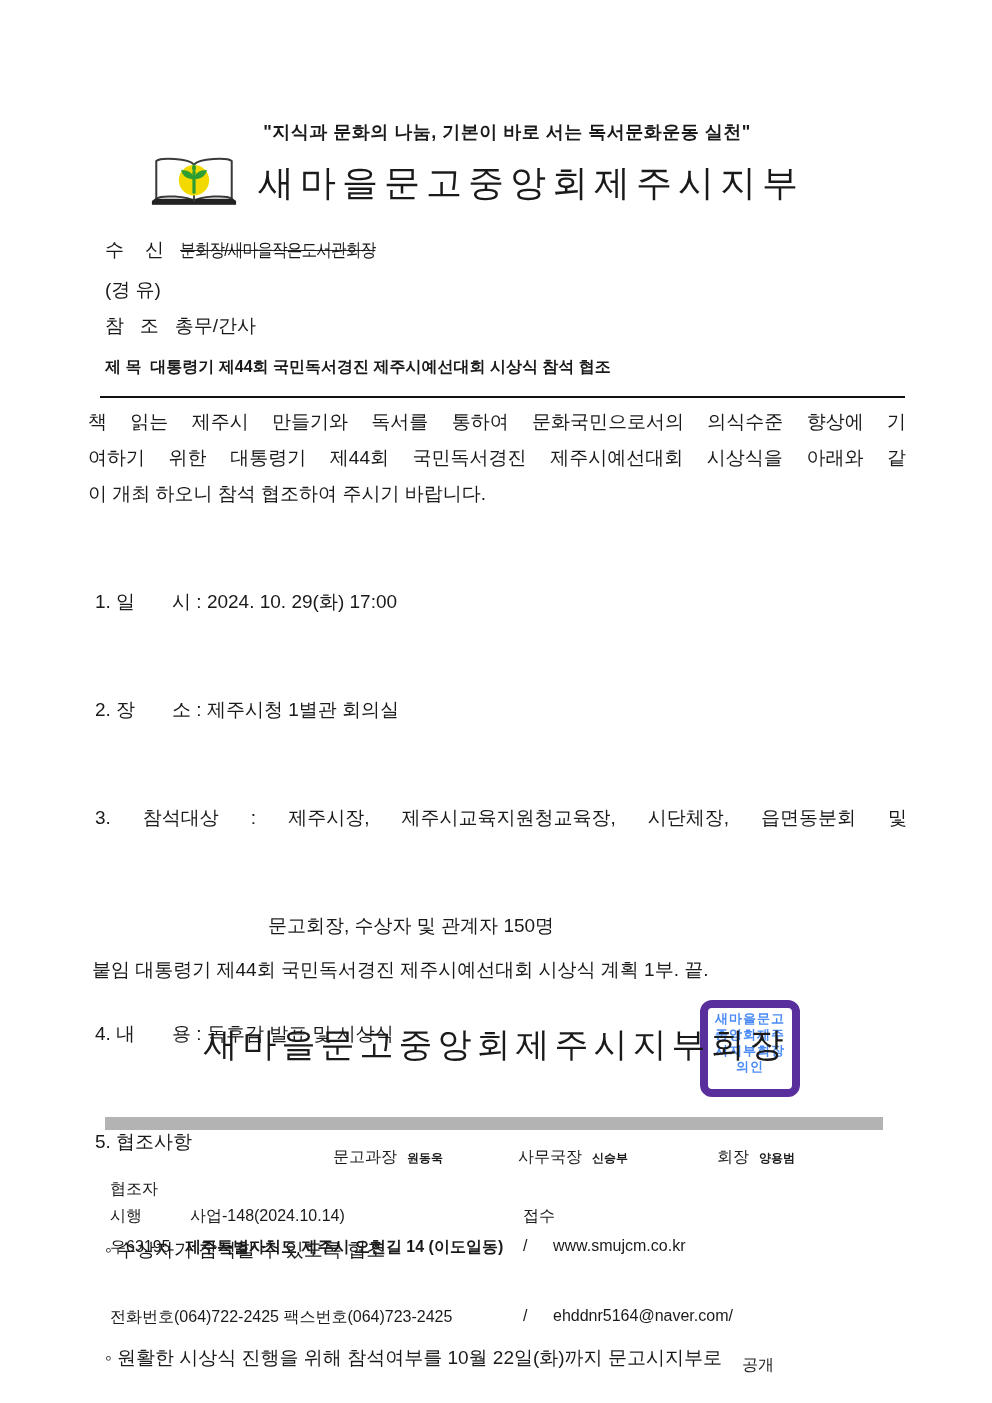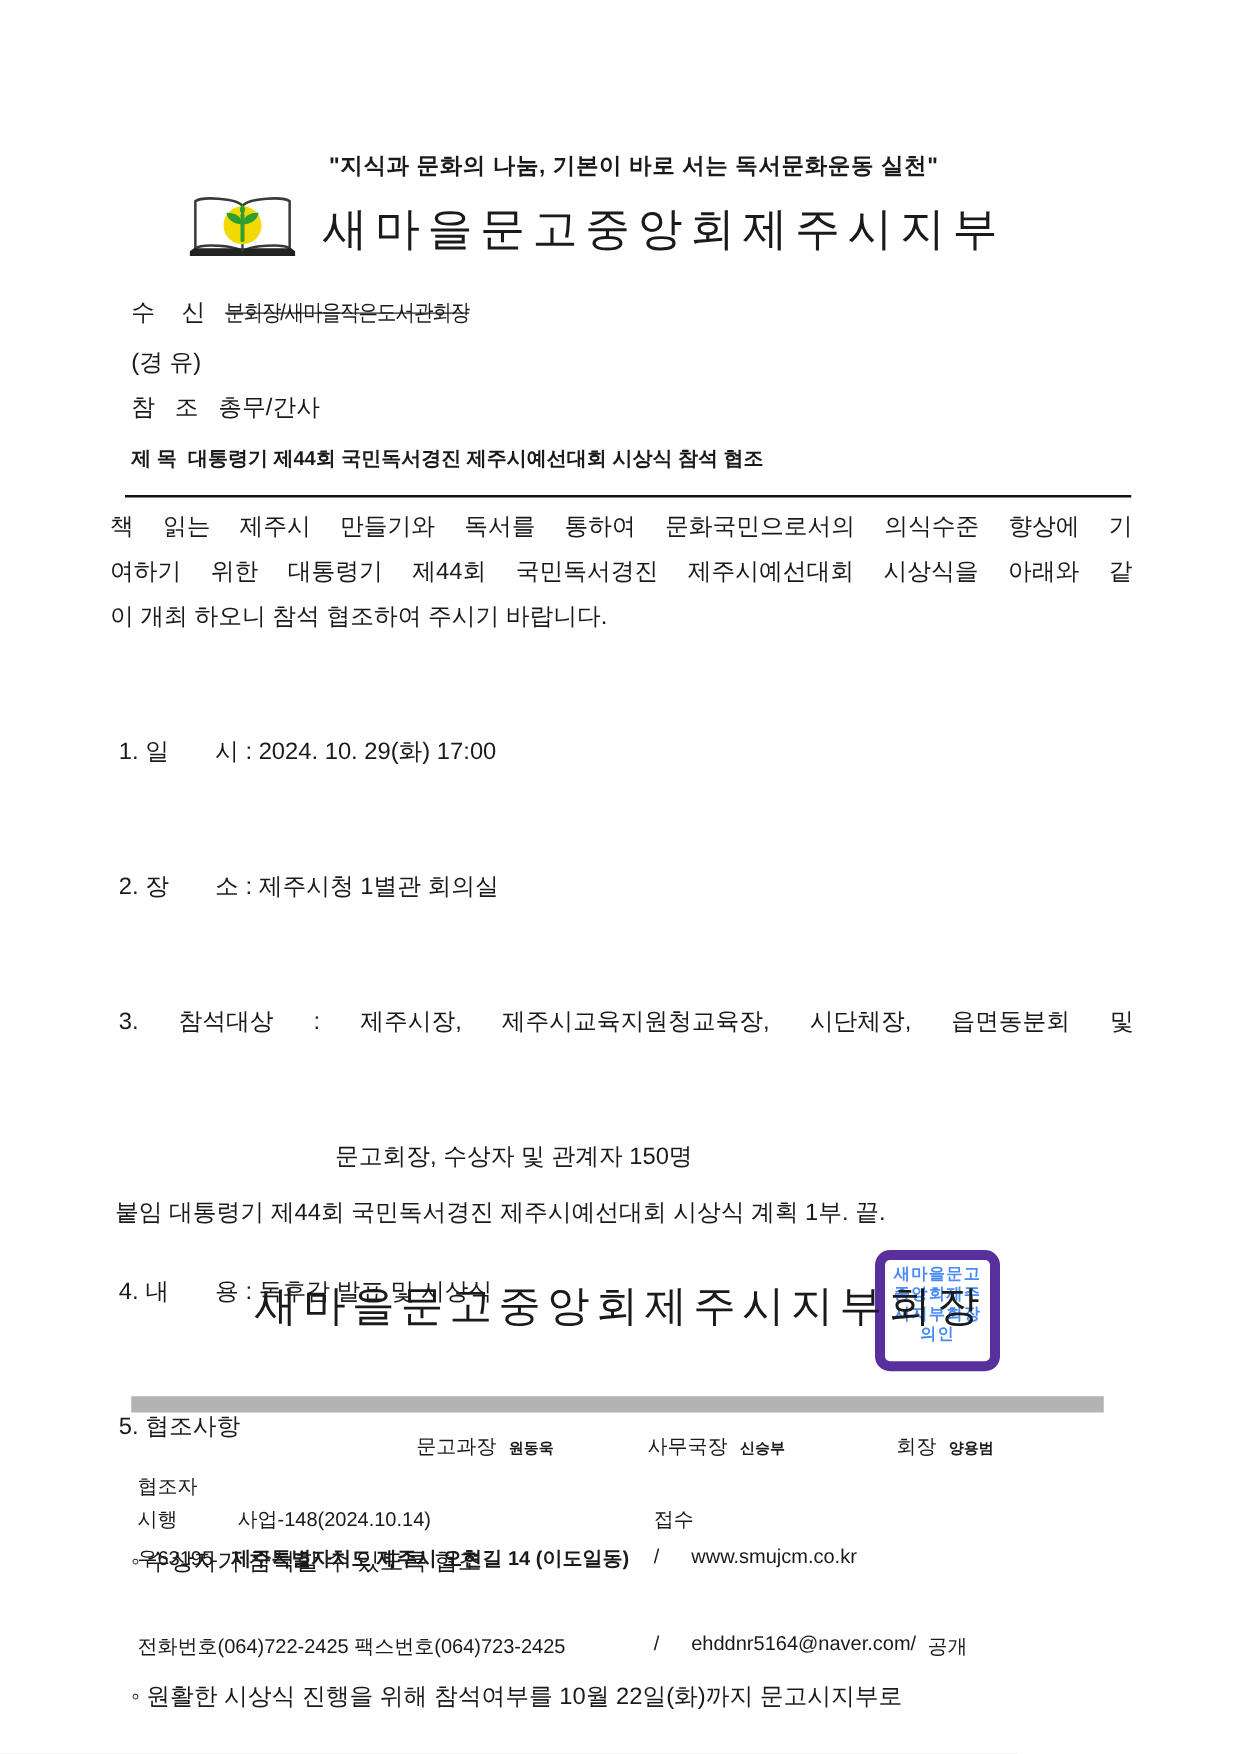--- a/index.html
+++ b/index.html
@@ -56,21 +56,21 @@
   .frow span { position:absolute; white-space:nowrap; }
   .coop-row { top:1179px; }
   .send-row { top:1206px; }
   .addr-row { top:1237px;text-align:right; }
   .tel-row  { top:1307px;padding-left:12px; }
   .c-lab  { left:110px; }
   .c-val  { left:190px; }
   .c-val2 { left:185px;font-weight:bold; }
   .c-mid  { left:523px; }
   .c-url  { left:553px; }
-  .c-pub  { left:742px; }
+  .c-pub  { left:742px;margin-top:48px; }
 </style>
 </head>
 <body>
 
 <div class="page">
 
   <div class="abs slogan">"지식과 문화의 나눔, 기본이 바로 서는 독서문화운동 실천"</div>
 
   <div class="abs recv recv-to"><span>수    신   </span><span class="squeeze">분회장/새마을작은도서관회장</span></div>
 

